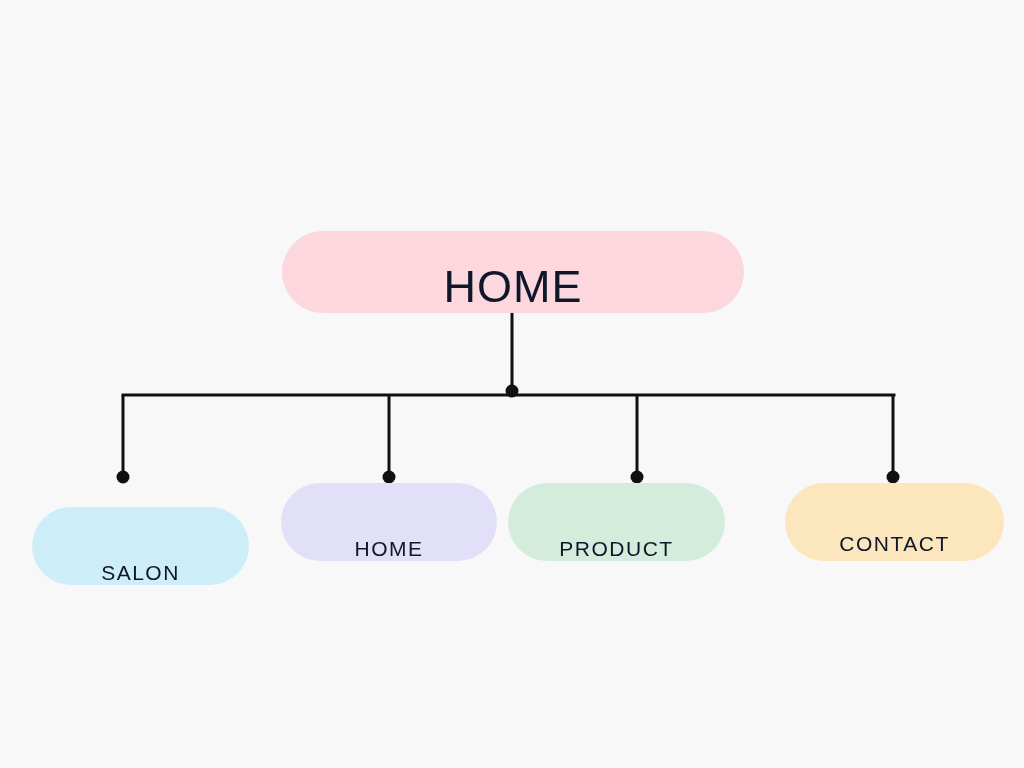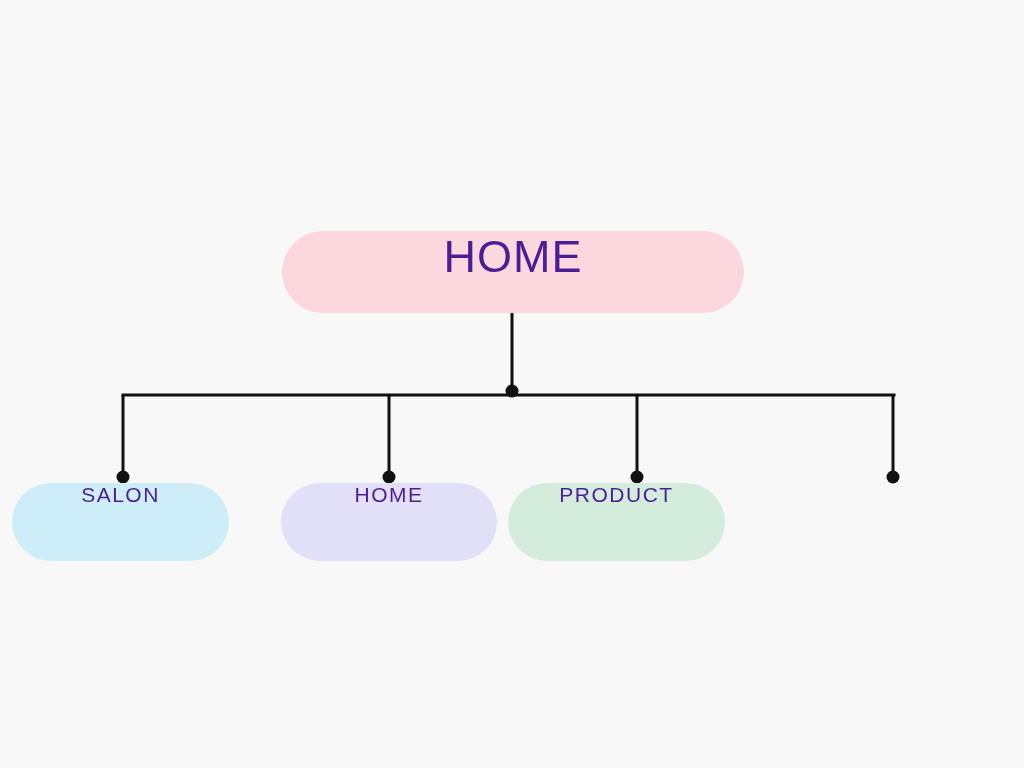--- a/index.html
+++ b/index.html
@@ -18,42 +18,42 @@
     position: absolute;
     left: 0;
     top: 0;
     width: 1024px;
     height: 768px;
     pointer-events: none;
   }
   .node {
     position: absolute;
     display: flex;
-    align-items: flex-start;
+    align-items: flex-end;
     justify-content: center;
-    color: #4c1d95;
+    color: #0f172a;
   }
   .node-root {
     left: 282px;
     top: 231px;
     width: 462px;
     height: 82px;
     border-radius: 41px;
     font-size: 45px;
     letter-spacing: 1px;
   }
   .node-child {
     top: 483px;
     width: 217px;
     height: 78px;
     border-radius: 39px;
     font-size: 21px;
     letter-spacing: 1.5px;
   }
-  .node-salon   { left: 12px;  }
+  .node-salon   { left: 32px; margin-top: 24px;  }
   .node-menu    { left: 281px; width: 216px; }
   .node-product { left: 508px; }
   .node-contact { left: 785px; width: 219px; }
   .node-contact .node-label { transform: translateY(-5px); }
   .node-label {
     white-space: nowrap;
   }
 </style>
 </head>
 <body>
@@ -87,14 +87,17 @@
   </div>
 
   <div class="node node-child node-menu" style="background-color: rgb(226, 224, 248);">
     <span class="node-label">HOME</span>
   </div>
 
   <div class="node node-child node-product" style="background-color: rgb(212, 236, 219);">
     <span class="node-label">PRODUCT</span>
   </div>
 
+  <div class="node node-child node-contact" style="background-color: rgb(252, 230, 189);">
+    <span class="node-label">CONTACT</span>
+  </div>
 
 </div>
 
 </body></html>

